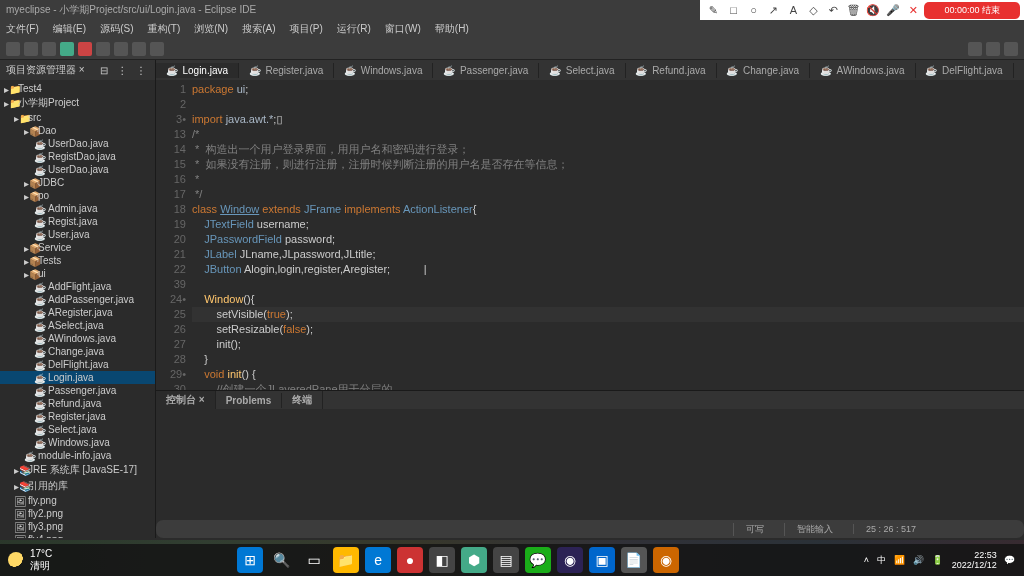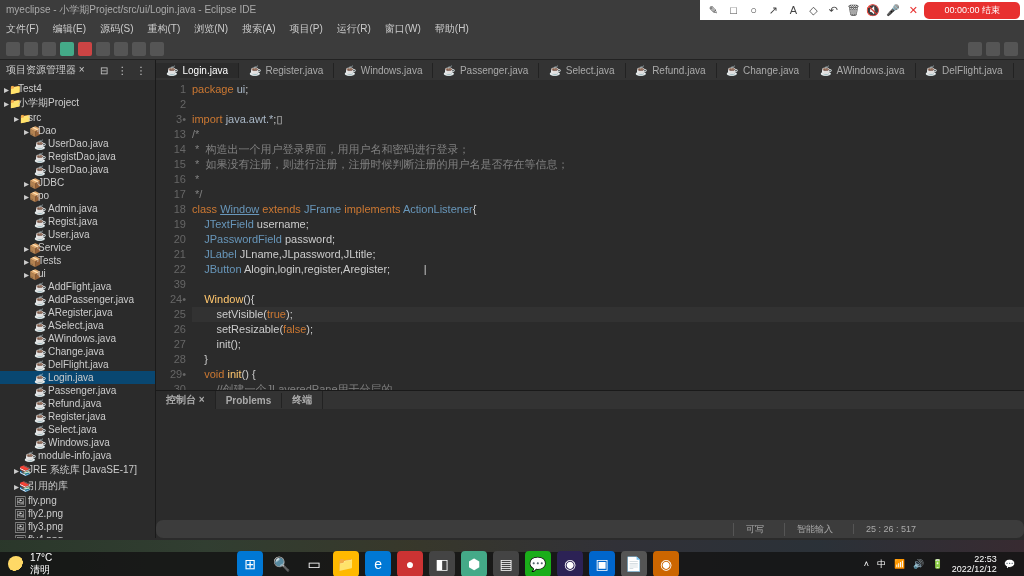--- a/index.html
+++ b/index.html
@@ -49,21 +49,21 @@
 .bottomtabs { height: 18px; background: #333; display: flex; align-items: center; font-size: 10px; font-weight: bold; }
 .btab { padding: 2px 10px; color: #aaa; border-right: 1px solid #222; cursor: pointer; display: flex; gap: 4px; align-items: center; }
 .btab.active { background: #2b2b2b; }
 .console-header { padding: 2px 8px; font-size: 9px; color: #888; background: #2b2b2b; border-bottom: 1px solid #333; }
 .console-body { flex: 1; background: #2b2b2b; }
 
 .statusbar-ide { height: 18px; background: #3c3c3c; display: flex; align-items: center; font-size: 9px; color: #aaa; padding: 0 8px; gap: 20px; justify-content: flex-end; border-radius: 7px; }
 .statusbar-ide span { border-left: 1px solid #555; padding-left: 12px; }
 
 
-.taskbar { position: absolute; bottom: 0; left: 0; right: 0; height: 24px; background: rgba(20,20,20,0.85); display: flex; align-items: center; padding: 0 8px; }
+.taskbar { position: absolute; bottom: 0; left: 0; right: 0; height: 32px; background: rgba(20,20,20,0.85); display: flex; align-items: center; padding: 0 8px; }
 .taskbar .weather { display: flex; align-items: center; gap: 6px; color: #fff; font-size: 10px; }
 .taskbar .center { flex: 1; display: flex; justify-content: center; gap: 6px; }
 .taskbar .ticon { width: 26px; height: 26px; border-radius: 4px; display: flex; align-items: center; justify-content: center; color: #fff; font-size: 14px; }
 .taskbar .tray { display: flex; align-items: center; gap: 8px; color: #fff; font-size: 9px; }
 .taskbar-bg { position: absolute; bottom: 0; left: 0; right: 0; height: 36px; background: linear-gradient(90deg, #2a4a2a 0%, #3a5a3a 20%, #4a4a2a 40%, #3a3a4a 60%, #2a3a4a 80%, #4a2a3a 100%); opacity: 0.4; }
 
 .moon { width: 16px; height: 16px; background: radial-gradient(circle at 40% 40%, #ffd966 60%, transparent 62%); border-radius: 50%; }
 </style>
 </head>
 <body>

